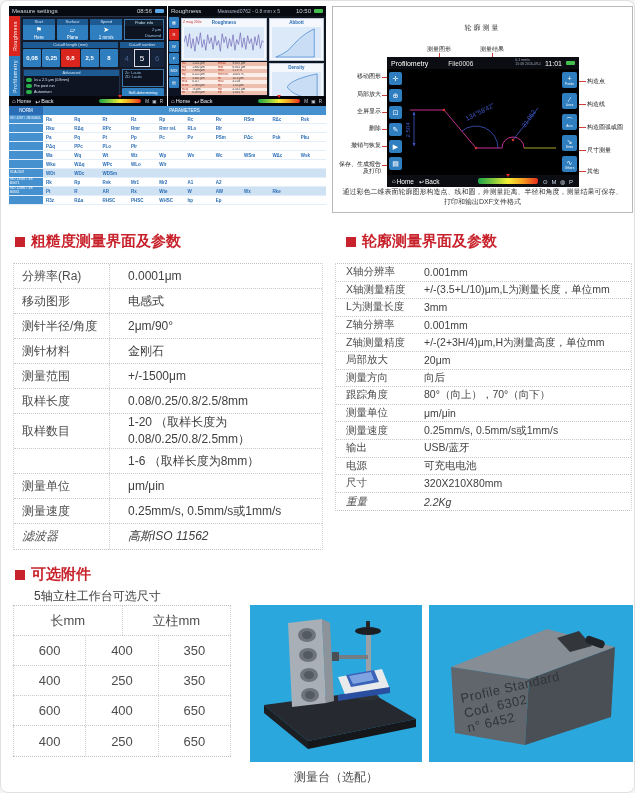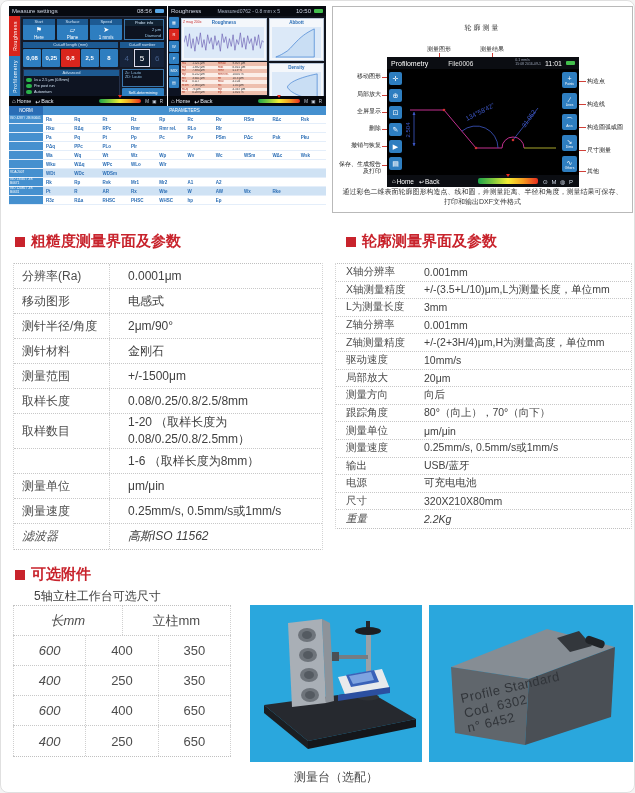--- a/index.html
+++ b/index.html
@@ -158,21 +158,21 @@
   .spec-r .spec-value { padding-left:6px; }
 
   
   .acc-sub { position:absolute; left:33px; top:587px; font-size:12px; color:#3f3f3f; }
   .dimtable { position:absolute; left:12px; top:604px; width:218px;
     border-top:1px dotted #c0c0c0; border-bottom:1px dotted #c0c0c0; font-size:13px; color:#4d4d4d; }
   .dim-row { display:flex; height:30px; border-bottom:1px dotted #c8c8c8; }
   .dim-row:last-child { border-bottom:none; }
   .dim-c { flex:1; display:flex; align-items:center; justify-content:center;
     border-right:1px dotted #d0d0d0; }
-  .dim-c:first-child { border-left:1px dotted #d0d0d0;font-style:italic; }
+  .dim-c:first-child { border-left:1px dotted #d0d0d0; }
 
   
   .photo { position:absolute; top:604px; height:157px; overflow:hidden; }
   .photo1 { left:249px; width:172px; }
   .photo2 { left:428px; width:204px; }
   .photo svg { display:block; }
   .photo-cap { position:absolute; top:768px; text-align:center; font-size:12px; color:#4a4a4a; }
   .cap1 { left:249px; width:172px; } .cap2 { left:428px; width:204px; }
 </style>
 </head>
@@ -714,24 +714,20 @@
     </div>
       <div class="spec-row">
       <div class="spec-label">Z轴分辨率</div>
       <div class="spec-value">0.001mm</div>
     </div>
       <div class="spec-row">
       <div class="spec-label">Z轴测量精度</div>
       <div class="spec-value">+/-(2+3H/4)μm,H为测量高度，单位mm</div>
     </div>
       <div class="spec-row">
-      <div class="spec-label">驱动速度</div>
-      <div class="spec-value">10mm/s</div>
-    </div>
-      <div class="spec-row">
       <div class="spec-label">局部放大</div>
       <div class="spec-value">20μm</div>
     </div>
       <div class="spec-row">
       <div class="spec-label">测量方向</div>
       <div class="spec-value">向后</div>
     </div>
       <div class="spec-row">
       <div class="spec-label">跟踪角度</div>
       <div class="spec-value">80°（向上），70°（向下）</div>

